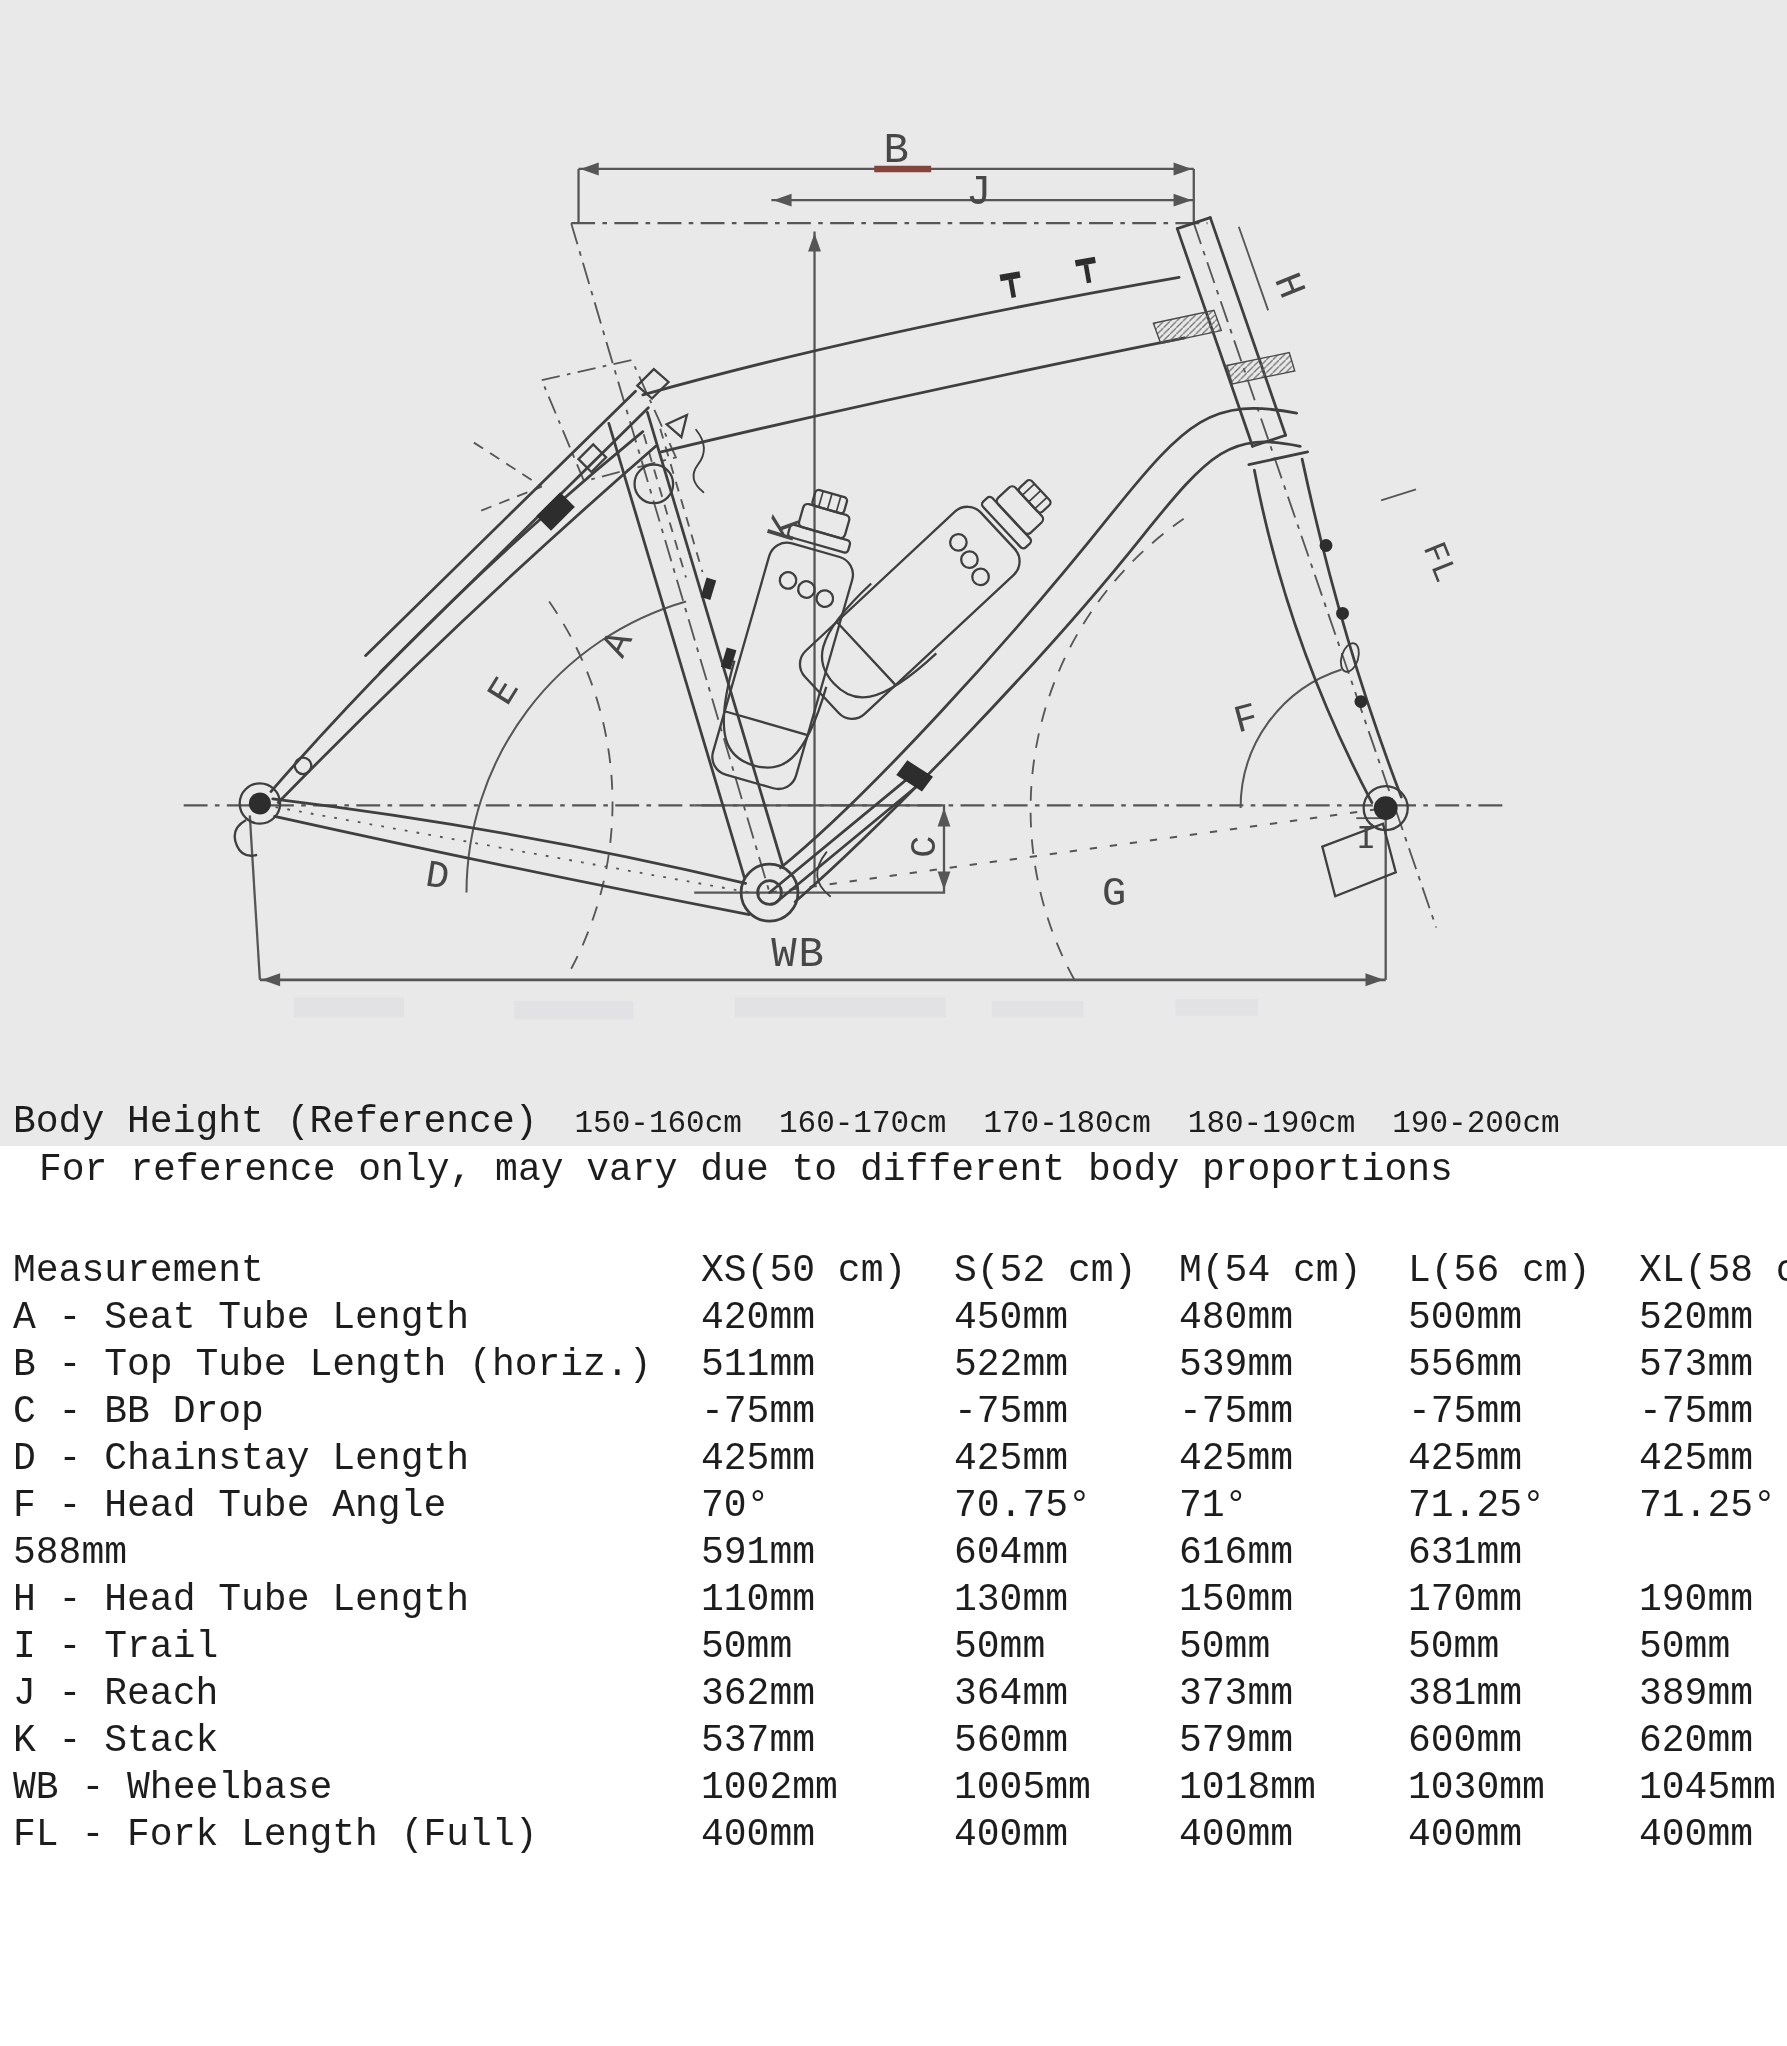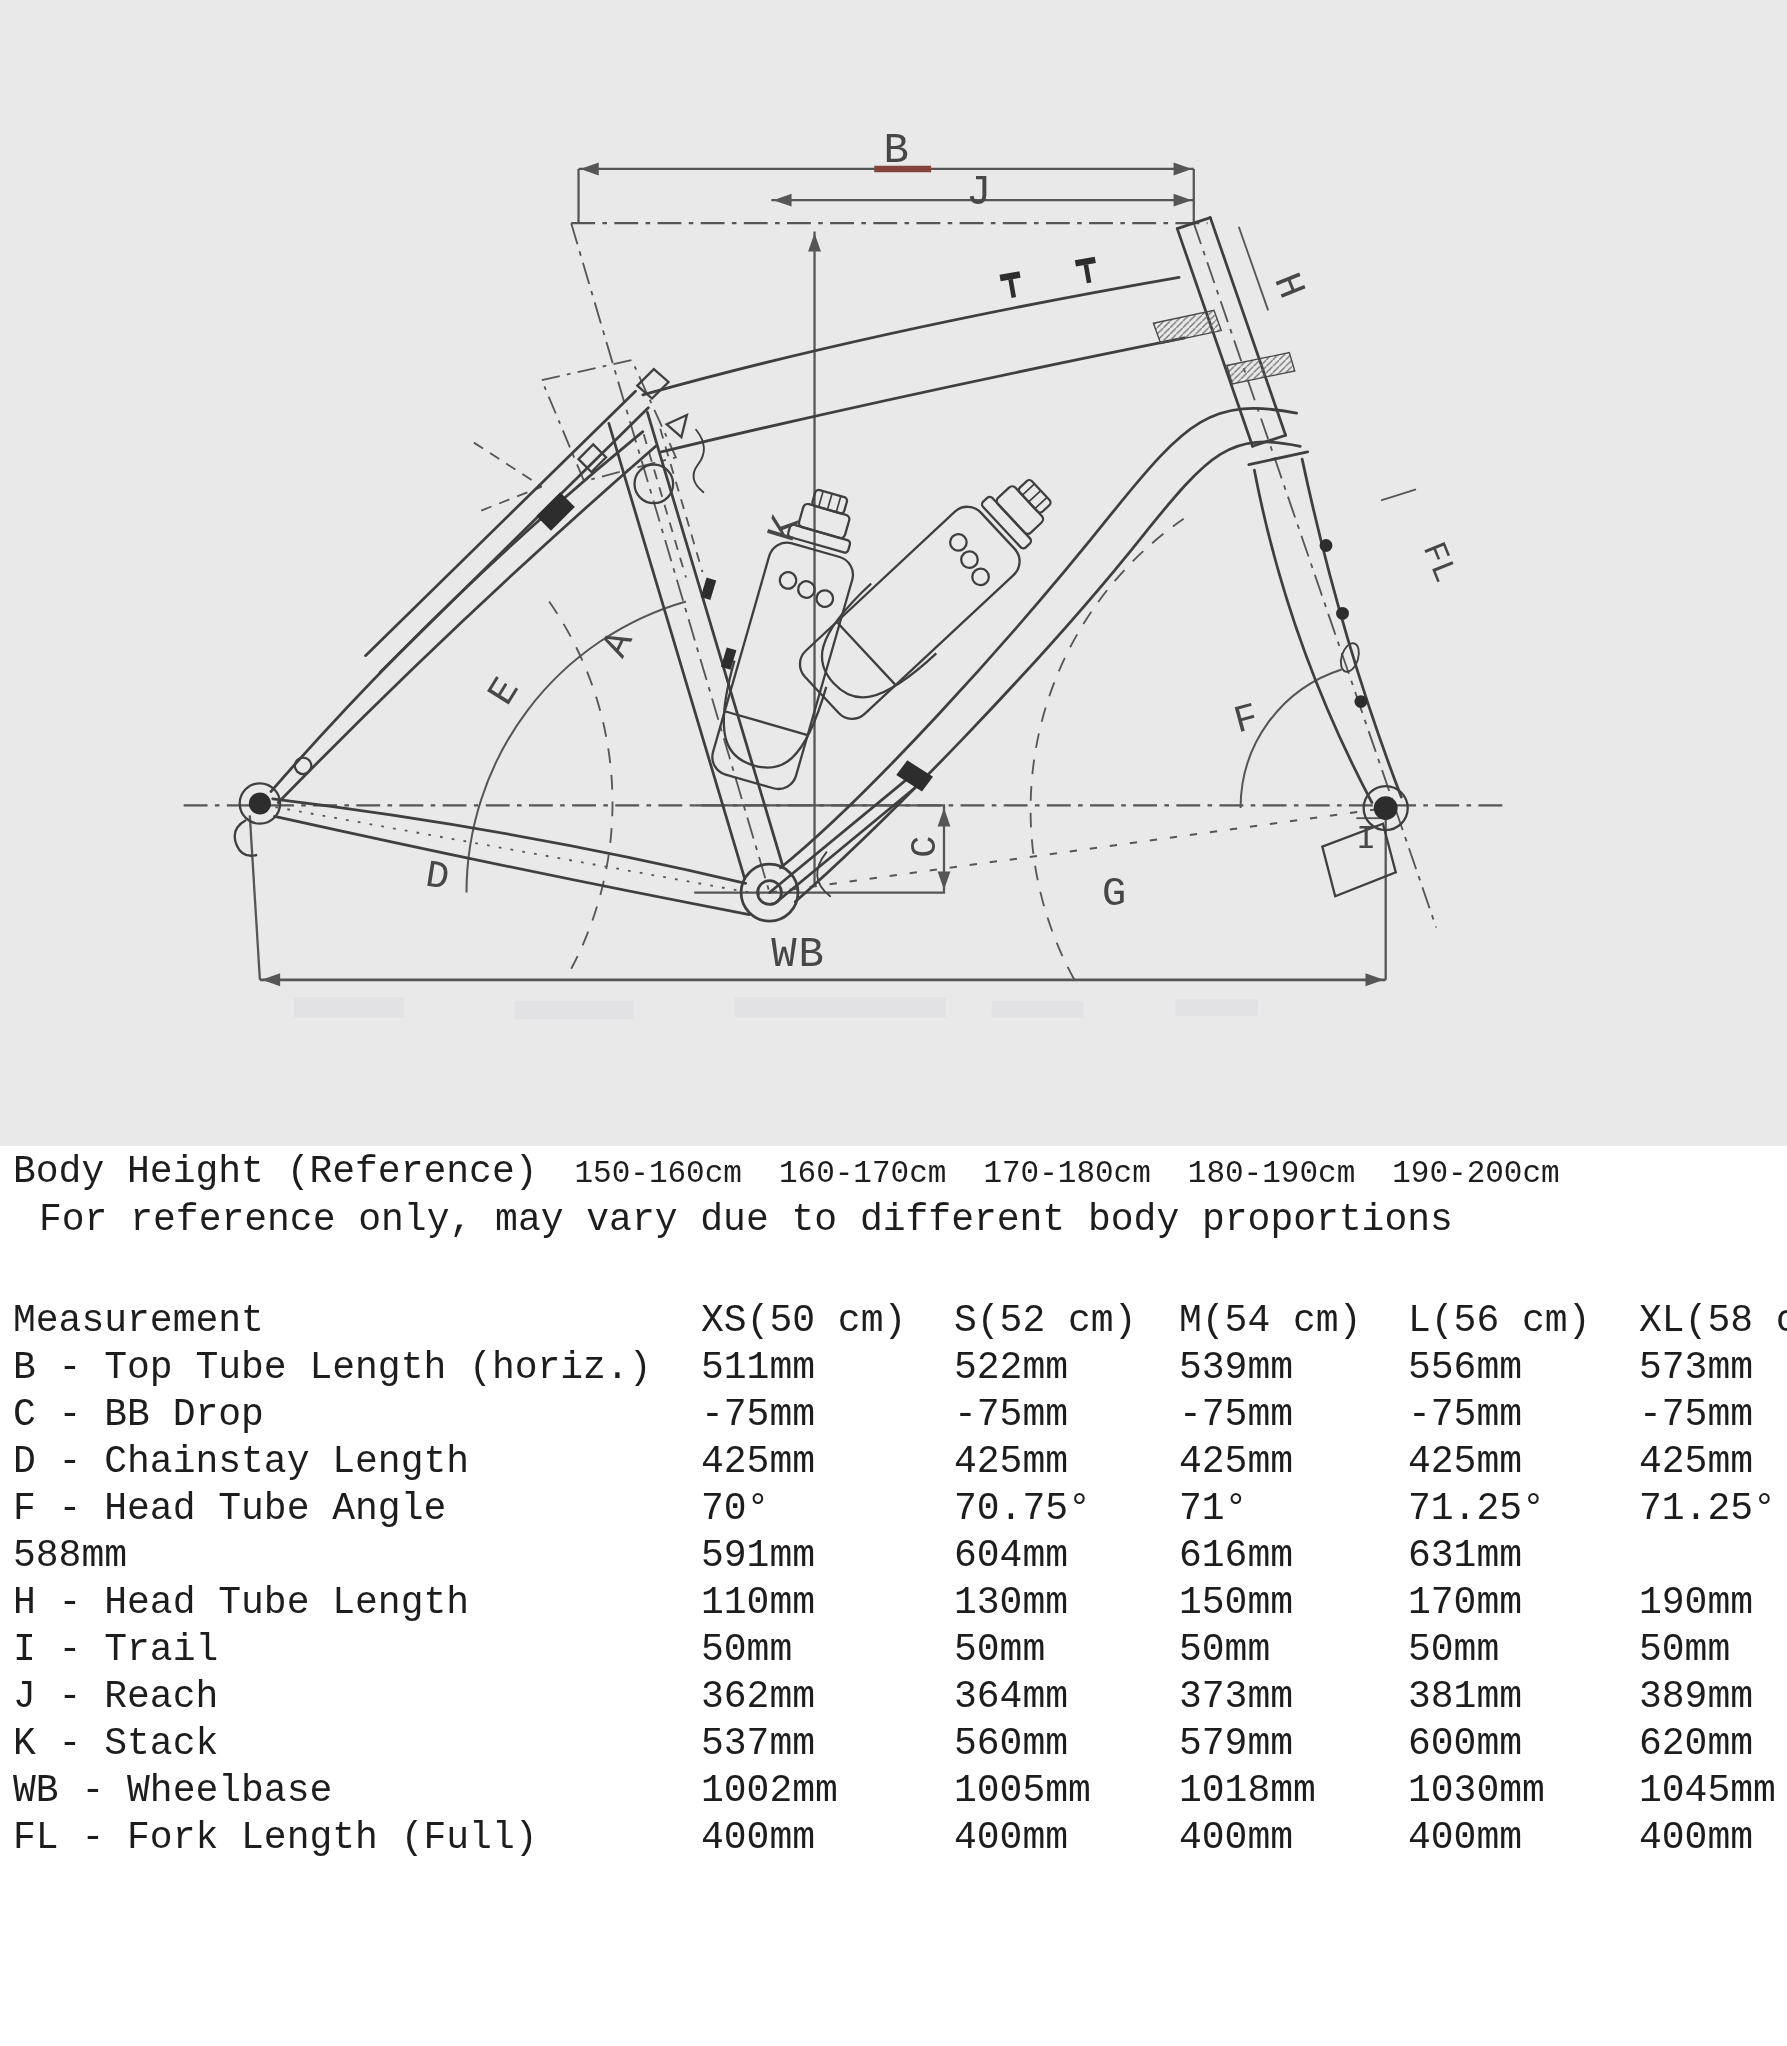--- a/index.html
+++ b/index.html
@@ -1,20 +1,20 @@
 <!DOCTYPE html>
 <html style="font-size:14.7px"><head>
 <meta charset="utf-8">
 <style>
   html,body{margin:0;padding:0;background:#ffffff;}
   body{width:1787px;height:2046px;position:relative;font-family:"Liberation Mono",monospace;color:#1d1d1d;}
   .diagram-wrap{position:absolute;top:0;left:0;width:1787px;height:1146px;background:#e9e9ea;overflow:hidden;}
   .diagram-wrap svg{display:block;}
   svg text{font-family:"Liberation Mono",monospace;fill:#474747;}
-  .text-block{position:absolute;top:1133px;left:0;width:1787px;}
+  .text-block{position:absolute;top:1083px;left:0;width:1787px;}
   .bh-line{padding:14.7px 0 0 13px;height:48px;line-height:48px;font-size:38px;white-space:nowrap;}
   .bh-label{display:inline-block;}
   .bh-range{display:inline-block;font-size:31px;margin-left:37px;}
   .bh-range:first-of-type{margin-left:88px;}
   .note-line{padding-left:13px;height:48px;line-height:48px;font-size:38px;white-space:nowrap;margin-left:26px;}
   .spacer{height:53px;}
   .geo-table{padding-left:13px;font-size:38px;}
   .t-row{display:grid;grid-template-columns:680px 245px 217px 221px 223px 187px;height:47px;line-height:47px;white-space:nowrap;gap:8px;}
   .t-row span{overflow:visible;}
 </style>
@@ -234,20 +234,28 @@
     <div class="t-row">
       <span>Measurement</span>
       <span>XS(50 cm)</span>
       <span>S(52 cm)</span>
       <span>M(54 cm)</span>
       <span>L(56 cm)</span>
       <span>XL(58 cm)</span>
     </div>
 
     <div class="t-row">
+      <span>A - Seat Tube Length</span>
+      <span>420mm</span>
+      <span>450mm</span>
+      <span>480mm</span>
+      <span>500mm</span>
+      <span>520mm</span>
+    </div>
+    <div class="t-row">
       <span>B - Top Tube Length (horiz.)</span>
       <span>511mm</span>
       <span>522mm</span>
       <span>539mm</span>
       <span>556mm</span>
       <span>573mm</span>
     </div>
     <div class="t-row">
       <span>C - BB Drop</span>
       <span>-75mm</span>

